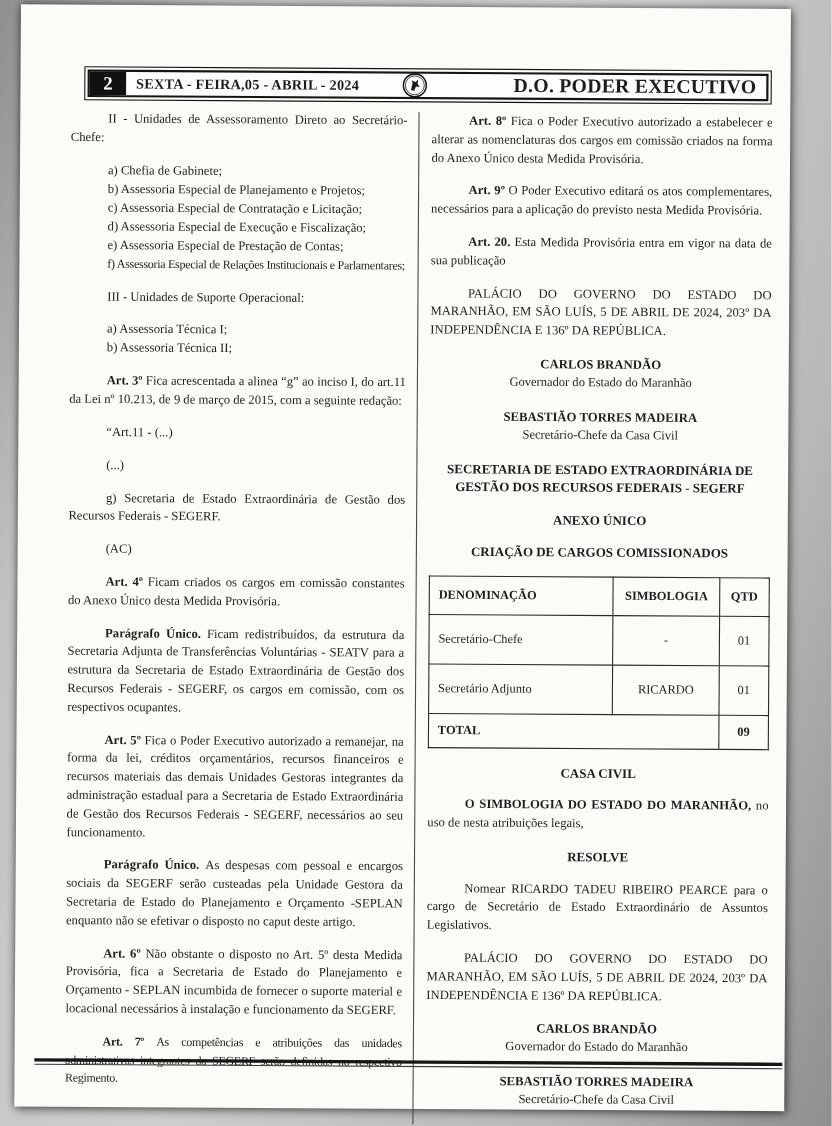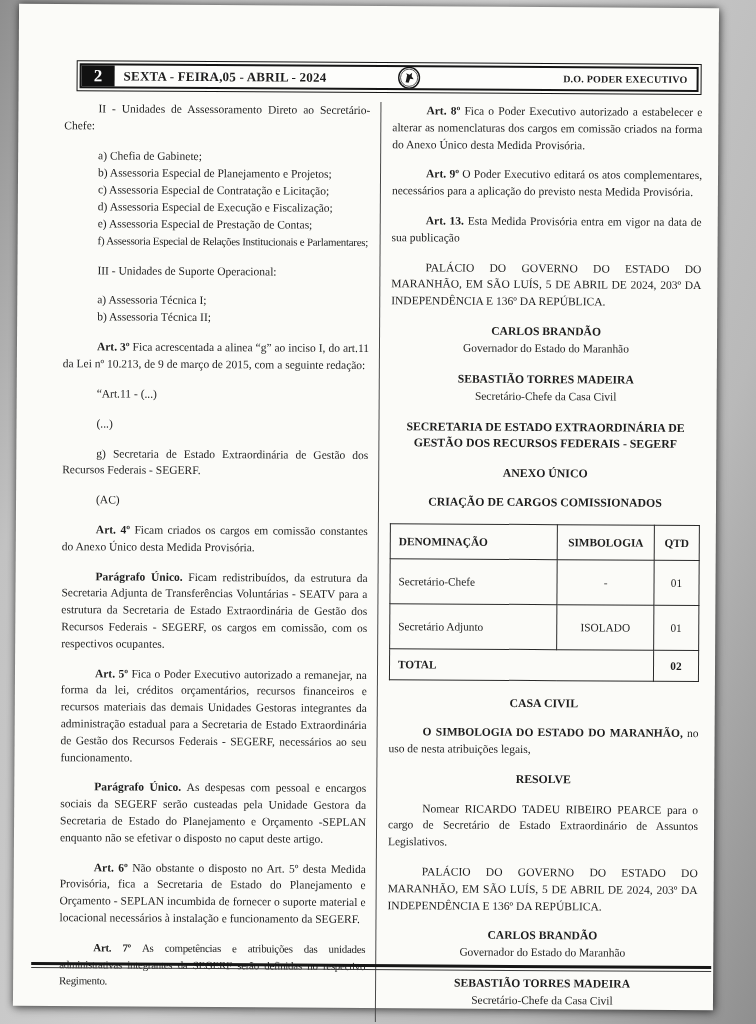--- a/index.html
+++ b/index.html
@@ -29,21 +29,21 @@
     background:#111; color:#fff; font-weight:bold;
     font-size:17px; width:33px; height:100%;
     display:flex; align-items:center; justify-content:center;
   }
   .mast-date {
     font-weight:bold; font-size:13px; margin-left:9px; letter-spacing:.2px;
     white-space:nowrap;
   }
   .mast-emblem { flex:0 0 auto; margin:0 auto; display:flex; align-items:center; }
   .mast-right {
-    font-weight:bold; font-size:10px; margin-left:auto; margin-right:9px;
+    font-weight:bold; font-size:18px; margin-left:auto; margin-right:9px;
     letter-spacing:.2px; white-space:nowrap;
   }
   
   .columns {
     position:absolute; left:46px; top:96px; width:638px;
     display:flex;
   }
   .col-left  { width:316px; padding-right:10px; }
   .col-divider { width:1px; background:#4a4a4a; align-self:stretch; }
   .col-right { flex:1; padding-left:11px; }
@@ -156,21 +156,21 @@
     <div class="col-right">
       <p class="para">
         <b class="lead">Art. 8º</b><span>Fica o Poder Executivo autorizado a estabelecer e alterar as nomenclaturas dos cargos em comissão criados na forma do Anexo Único desta Medida Provisória.</span>
       </p>
 
       <p class="para">
         <b class="lead">Art. 9º</b><span>O Poder Executivo editará os atos complementares, necessários para a aplicação do previsto nesta Medida Provisória.</span>
       </p>
 
       <p class="para">
-        <b class="lead">Art. 13.</b><span>Esta Medida Provisória entra em vigor na data de sua publicação</span>
+        <b class="lead">Art. 20.</b><span>Esta Medida Provisória entra em vigor na data de sua publicação</span>
       </p>
 
       <p class="para">PALÁCIO DO GOVERNO DO ESTADO DO MARANHÃO, EM SÃO LUÍS, 5 DE ABRIL DE 2024, 203º DA INDEPENDÊNCIA E 136º DA REPÚBLICA.</p>
 
       <div class="sig">
         <div class="sig-name">CARLOS BRANDÃO</div>
         <div class="sig-role">Governador do Estado do Maranhão</div>
       </div>
 
       <div class="sig">
@@ -193,26 +193,26 @@
           <th class="c2">SIMBOLOGIA</th>
           <th class="c3">QTD</th>
         </tr>
         <tr>
           <td class="c1">Secretário-Chefe</td>
           <td class="c2">-</td>
           <td class="c3">01</td>
         </tr>
         <tr>
           <td class="c1">Secretário Adjunto</td>
-          <td class="c2">ISOLADO</td>
+          <td class="c2">RICARDO</td>
           <td class="c3">01</td>
         </tr>
         <tr class="total">
           <td class="c1" colspan="2">TOTAL</td>
-          <td class="c3">02</td>
+          <td class="c3">09</td>
         </tr>
       </tbody>
         </table>
 
       <div class="heading">CASA CIVIL</div>
 
       <p class="para">
         <b class="lead">O SIMBOLOGIA DO ESTADO DO MARANHÃO,</b><span>no uso de nesta atribuições legais,</span>
       </p>
 

